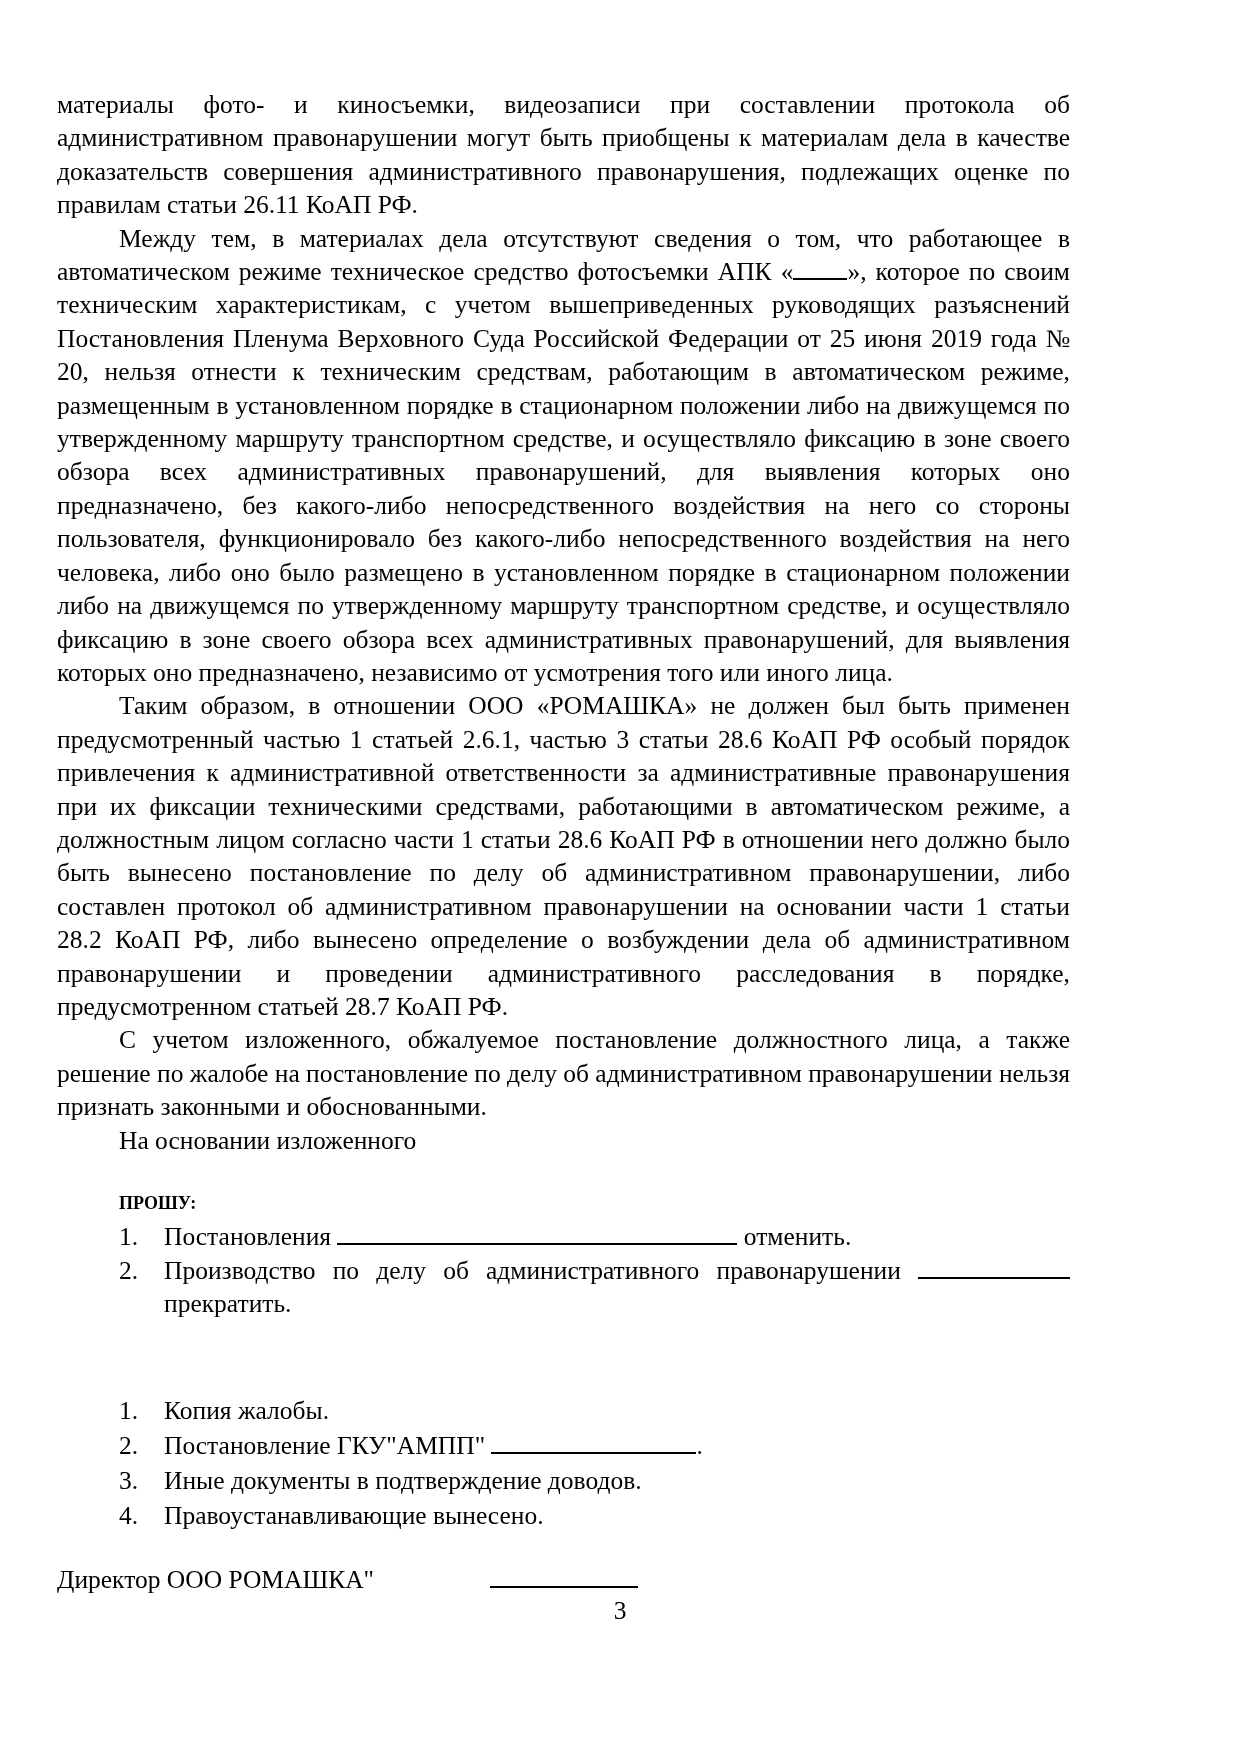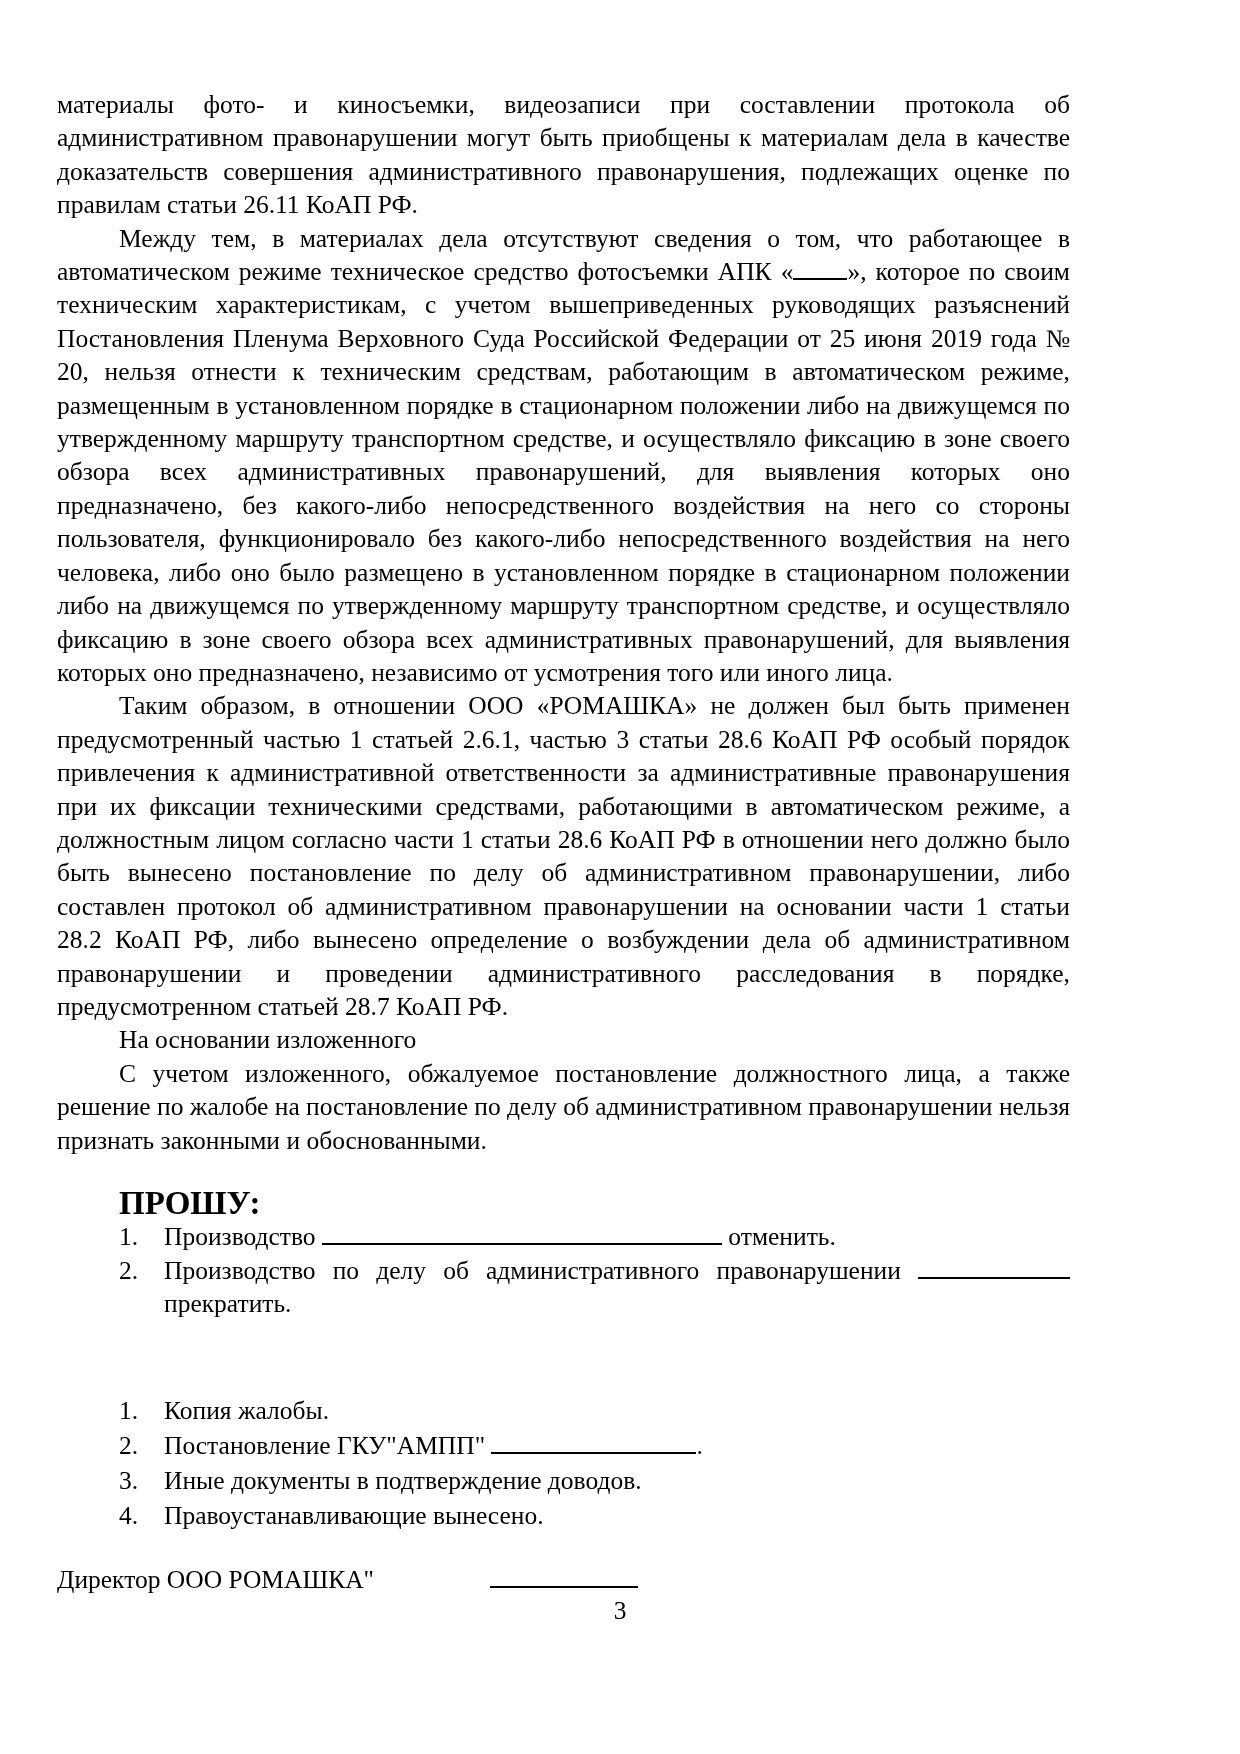--- a/index.html
+++ b/index.html
@@ -43,21 +43,21 @@
   }
   .blank-w-short { width: 54px; }
   .blank-w-prosh { width: 400px; }
   .blank-w-item2 { width: 152px; }
   .blank-w-app { width: 205px; }
   .blank-w-sign { width: 148px; }
   .spacer-md { height: 30px; }
   .spacer-lg { height: 42px; }
 
   .section-heading {
-    font-size: 33px;
+    font-size: 18px;
     font-weight: bold;
     line-height: 33.4px;
     margin: 0;
     padding-left: 62px;
   }
   .prosh-list {
     margin: 0;
     padding: 0;
     list-style: none;
   }
@@ -115,32 +115,32 @@
 <div class="page">
 
   <div class="body-text">
 
     <p class="para">материалы фото- и киносъемки, видеозаписи при составлении протокола об административном правонарушении могут быть приобщены к материалам дела в качестве доказательств совершения административного правонарушения, подлежащих оценке по правилам статьи 26.11 КоАП РФ.</p>
 
     <p class="para indented"><span>Между тем, в материалах дела отсутствуют сведения о том, что работающее в автоматическом режиме техническое средство фотосъемки АПК «</span><span class="blank-inline blank-w-short"></span><span>», которое по своим техническим характеристикам, с учетом вышеприведенных руководящих разъяснений Постановления Пленума Верховного Суда Российской Федерации от 25 июня 2019 года № 20, нельзя отнести к техническим средствам, работающим в автоматическом режиме, размещенным в установленном порядке в стационарном положении либо на движущемся по утвержденному маршруту транспортном средстве, и осуществляло фиксацию в зоне своего обзора всех административных правонарушений, для выявления которых оно предназначено, без какого-либо непосредственного воздействия на него со стороны пользователя,  функционировало без какого-либо непосредственного воздействия на него человека, либо оно было размещено в установленном порядке в стационарном положении либо на движущемся по утвержденному маршруту транспортном средстве, и осуществляло фиксацию в зоне своего обзора всех административных правонарушений, для выявления которых оно предназначено, независимо от усмотрения того или иного лица.</span></p>
 
     <p class="para indented">Таким образом, в отношении ООО «РОМАШКА» не должен был быть применен предусмотренный частью 1 статьей 2.6.1, частью 3 статьи 28.6 КоАП РФ особый порядок привлечения к административной ответственности за административные правонарушения при их фиксации техническими средствами, работающими в автоматическом режиме, а должностным лицом согласно части 1 статьи 28.6 КоАП РФ в отношении него должно было быть вынесено постановление по делу об административном правонарушении, либо составлен протокол об административном правонарушении на основании части 1 статьи 28.2 КоАП РФ, либо вынесено определение о возбуждении дела об административном правонарушении и проведении административного расследования в порядке, предусмотренном статьей 28.7 КоАП РФ.</p>
 
+    <p class="para indented">С учетом изложенного, обжалуемое постановление должностного лица, а также решение по жалобе на постановление по делу об административном правонарушении нельзя признать законными и обоснованными.</p>
+
     <p class="para indented">На основании изложенного</p>
-
-    <p class="para indented">С учетом изложенного, обжалуемое постановление должностного лица, а также решение по жалобе на постановление по делу об административном правонарушении нельзя признать законными и обоснованными.</p>
 
   </div>
 
   <div class="spacer-md"></div>
 
   <div class="section-heading">ПРОШУ:</div>
 
   <ol class="prosh-list">
-    <li><span class="marker">1.</span><span>Производство </span><span class="blank-inline blank-w-prosh"></span><span> отменить.</span></li>
+    <li><span class="marker">1.</span><span>Постановления </span><span class="blank-inline blank-w-prosh"></span><span> отменить.</span></li>
     <li><span class="marker">2.</span><span>Производство по делу об административного правонарушении </span><span class="blank-inline blank-w-item2"></span><span> прекратить.</span></li>
   </ol>
 
   <div class="spacer-lg"></div>
 
 
   <div class="spacer-md"></div>
 
   <ol class="app-list">
     <li><span class="marker">1.</span><span>Копия жалобы.</span></li>

